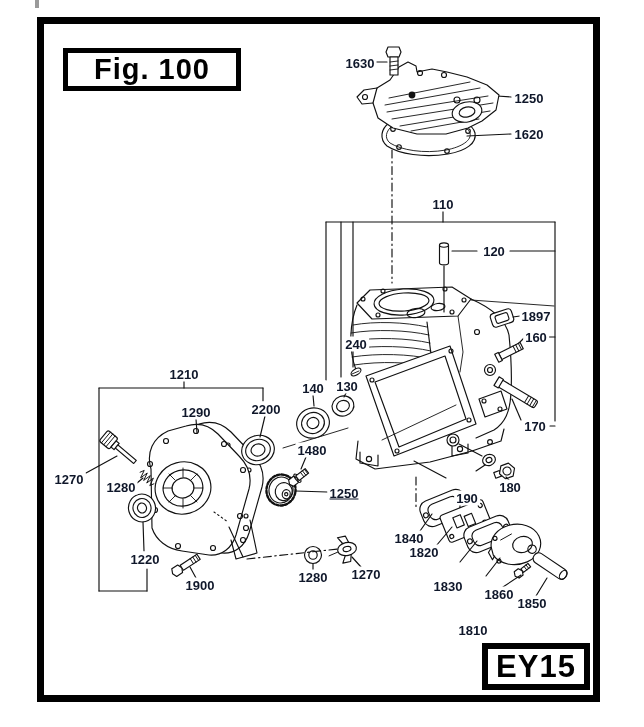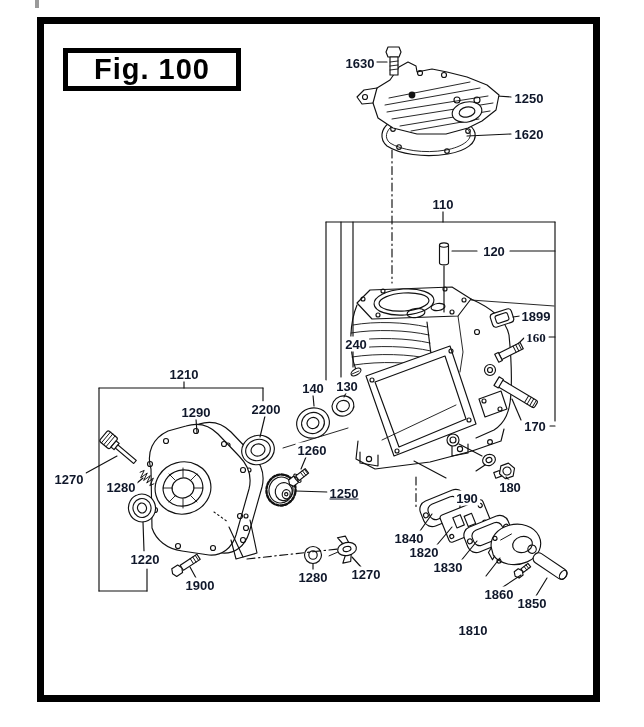--- a/index.html
+++ b/index.html
@@ -28,20 +28,23 @@
 </style>
 </head>
 <body>
 
 <div class="page">
   <div class="tick"></div>
   <div class="frame"></div>
 
   <div class="figbox">
     <span>Fig. 100</span>
+  </div>
+  <div class="modelbox">
+    <span>EY15</span>
   </div>
 
   <svg class="art" viewBox="0 0 644 727">
 
     <g>
       <path d="M375,62 L387,62"></path>
       <path d="M511,97 L497,96"></path>
       <path d="M511,134 L467,136"></path>
       <g>
         <path d="M389,123 C381,129 379,139 387,146 C399,154 424,158 448,154 C466,151 477,143 475,133 C473,125 461,119 444,116 C424,113 400,116 389,123 Z"></path>
@@ -339,39 +342,39 @@
       <path d="M361,567 L352,557"></path>
     </g>
   </svg>
 
   <div id="labels">
       <span class="plabel" style="left: 360px; top: 63px;">1630</span>
       <span class="plabel" style="left: 529px; top: 98px;">1250</span>
       <span class="plabel" style="left: 529px; top: 134px;">1620</span>
       <span class="plabel" style="left: 443px; top: 204px;">110</span>
       <span class="plabel" style="left: 494px; top: 251px; text-align: center;">120</span>
-      <span class="plabel" style="left: 536px; top: 316px;">1899</span>
-      <span class="plabel" style="left: 536px; top: 337px; font-family: Liberation Serif, serif;">160</span>
+      <span class="plabel" style="left: 536px; top: 316px;">1897</span>
+      <span class="plabel" style="left: 536px; top: 337px;">160</span>
       <span class="plabel" style="left: 356px; top: 344px;">240</span>
       <span class="plabel" style="left: 347px; top: 386px;">130</span>
       <span class="plabel" style="left: 313px; top: 388px;">140</span>
       <span class="plabel" style="left: 535px; top: 426px;">170</span>
       <span class="plabel" style="left: 467px; top: 478px; margin-top: 20px;">190</span>
       <span class="plabel" style="left: 510px; top: 487px;">180</span>
       <span class="plabel" style="left: 184px; top: 374px;">1210</span>
       <span class="plabel" style="left: 196px; top: 412px;">1290</span>
       <span class="plabel" style="left: 266px; top: 409px;">2200</span>
       <span class="plabel" style="left: 69px; top: 479px;">1270</span>
       <span class="plabel" style="left: 121px; top: 487px;">1280</span>
       <span class="plabel" style="left: 145px; top: 559px;">1220</span>
       <span class="plabel" style="left: 200px; top: 585px;">1900</span>
-      <span class="plabel" style="left: 312px; top: 450px;">1260</span>
+      <span class="plabel" style="left: 312px; top: 450px;">1480</span>
       <span class="plabel" style="left: 344px; top: 493px; text-decoration: underline;">1250</span>
       <span class="plabel" style="left: 313px; top: 577px;">1280</span>
       <span class="plabel" style="left: 366px; top: 574px;">1270</span>
       <span class="plabel" style="left: 409px; top: 538px;">1840</span>
       <span class="plabel" style="left: 424px; top: 552px;">1820</span>
-      <span class="plabel" style="left: 448px; top: 567px;">1830</span>
+      <span class="plabel" style="left: 448px; top: 586px;">1830</span>
       <span class="plabel" style="left: 473px; top: 582px; margin-top: 48px;">1810</span>
       <span class="plabel" style="left: 499px; top: 594px;">1860</span>
       <span class="plabel" style="left: 532px; top: 603px;">1850</span>
     </div>
 </div>
 
 </body></html>

